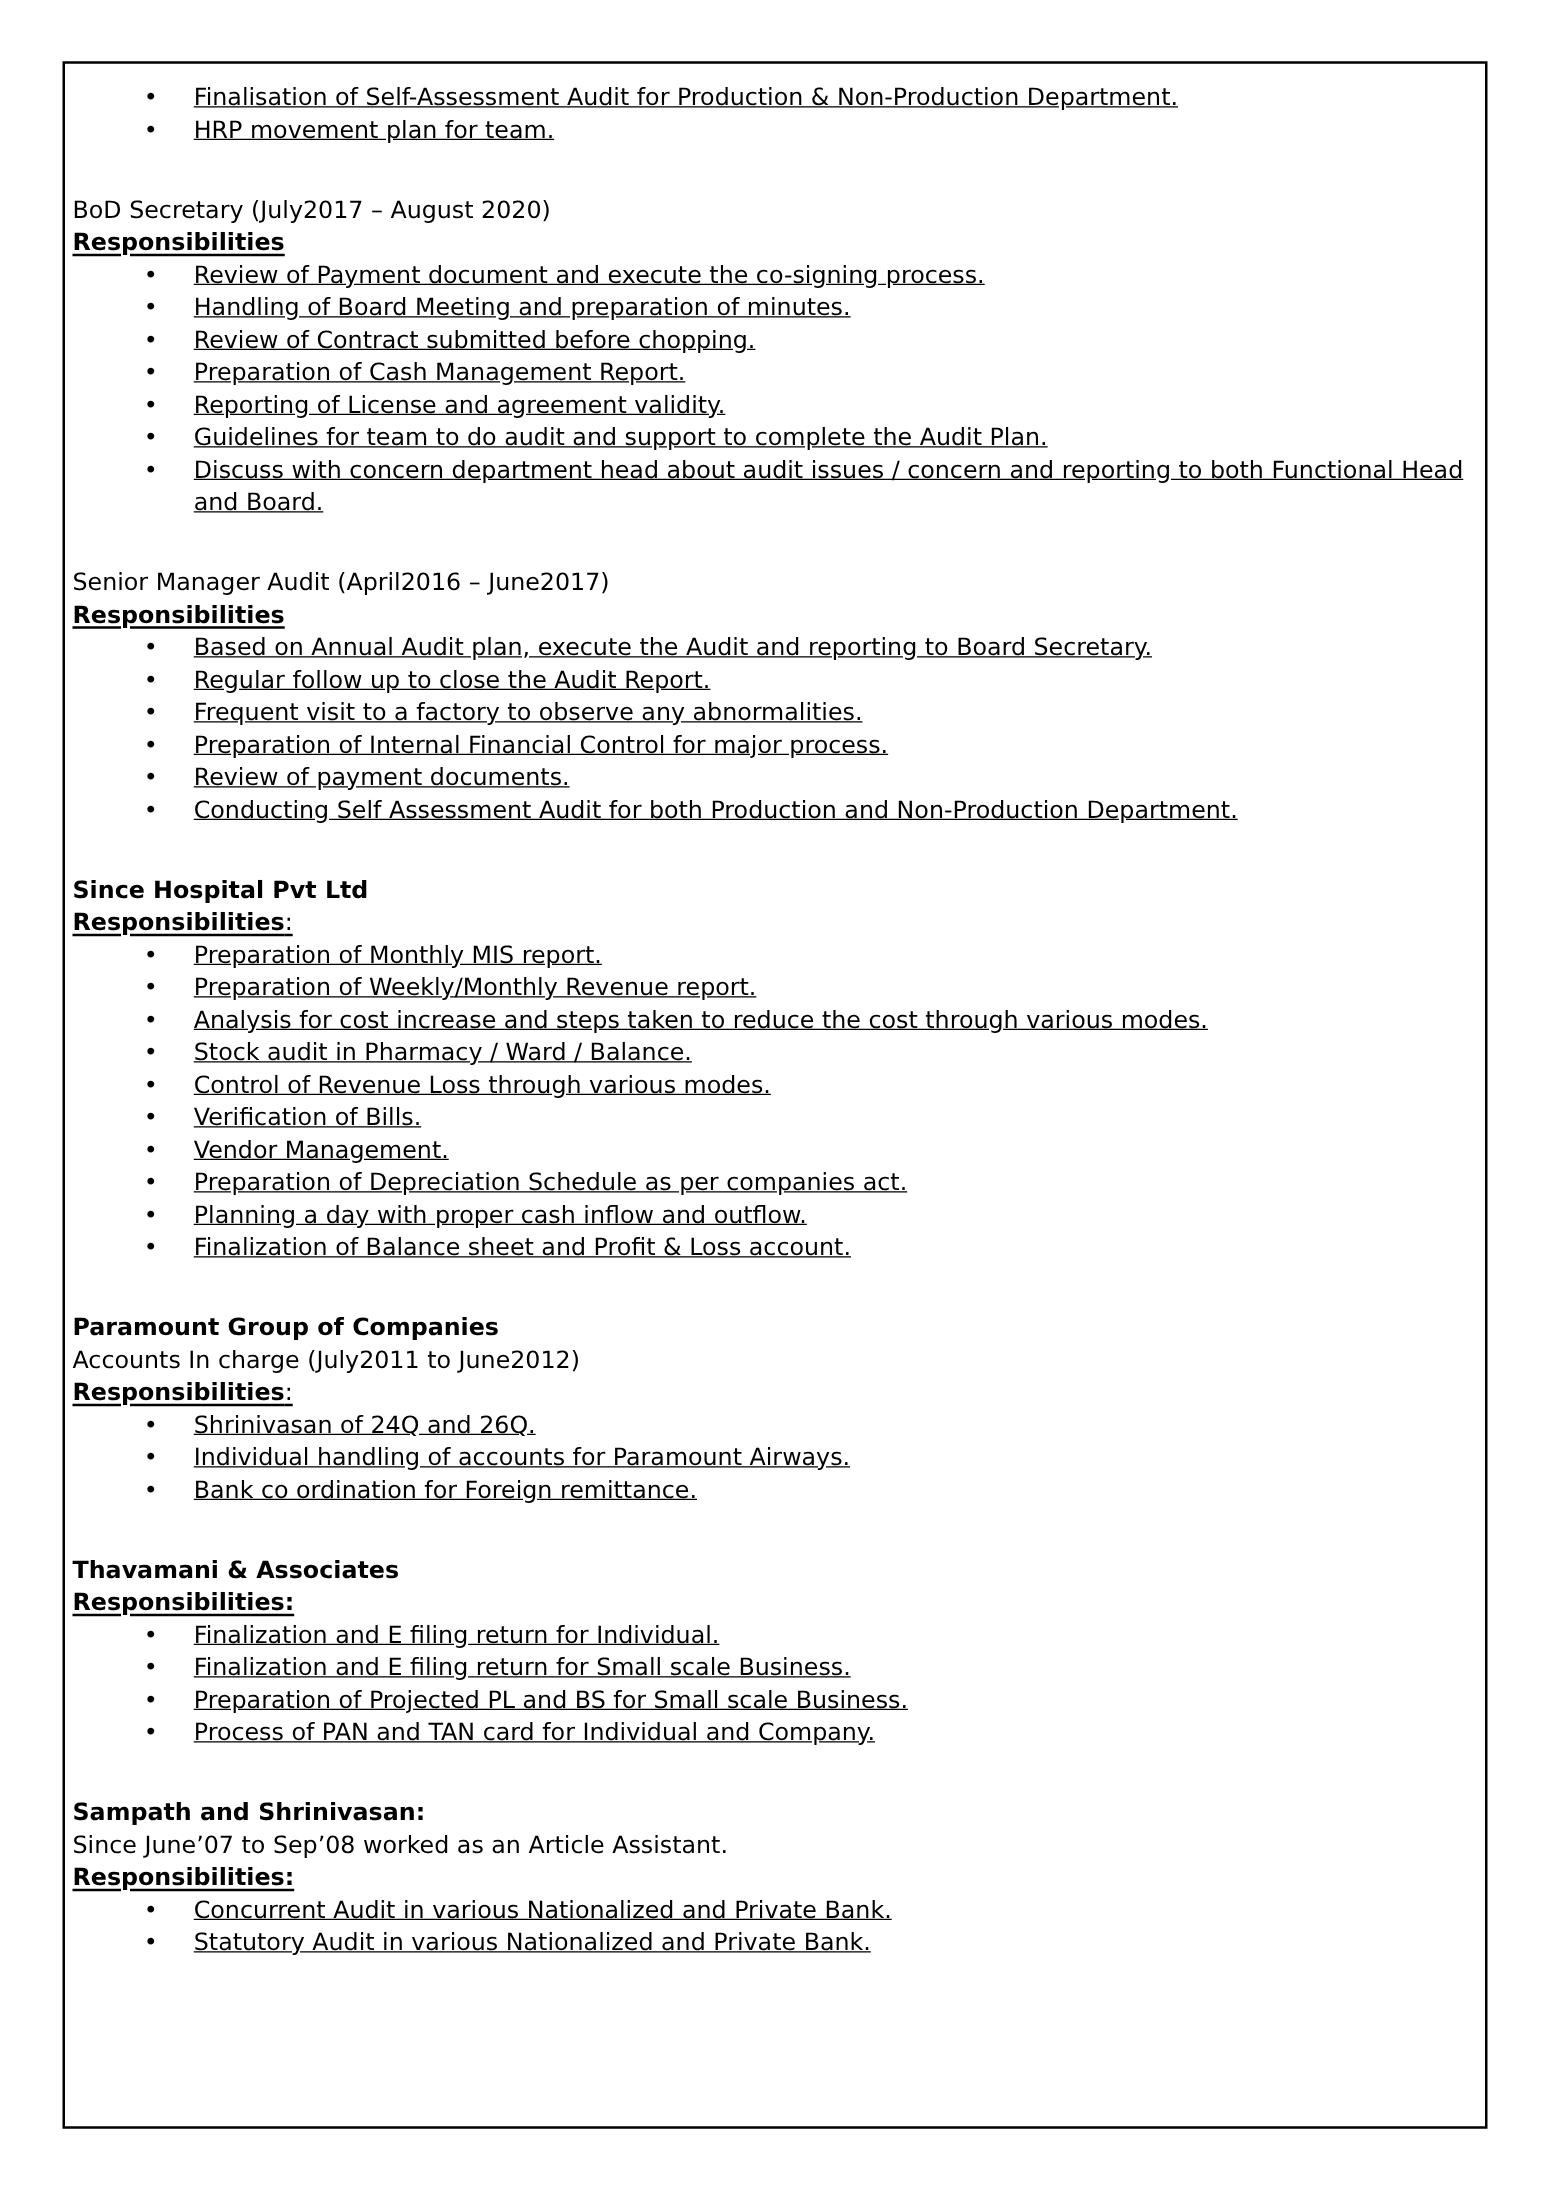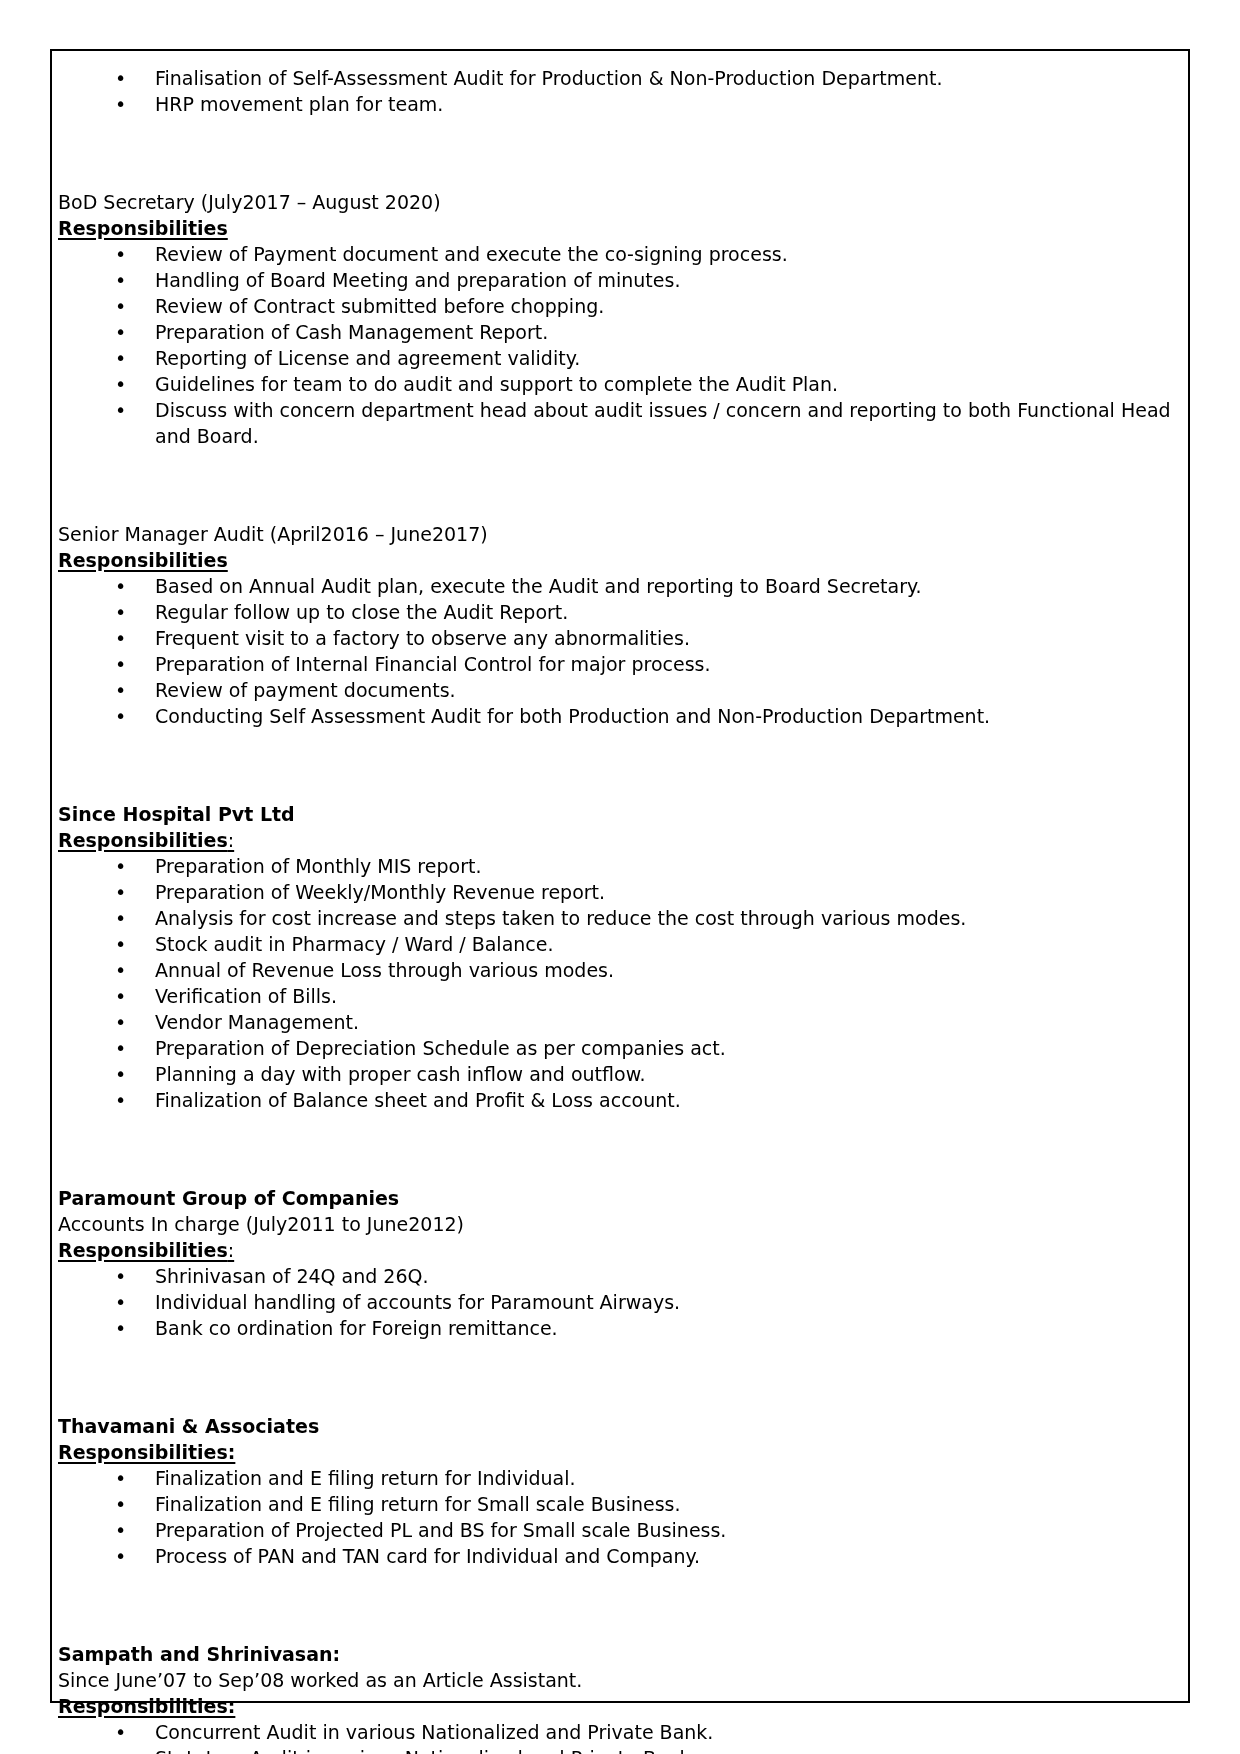--- a/index.html
+++ b/index.html
@@ -17,21 +17,21 @@
   .border-box {
     position: absolute;
     left: 50px;
     top: 49px;
     width: 1140px;
     height: 1654px;
     border: 2px solid #000000;
     box-sizing: border-box;
     padding: 14px 8px 0 6px;
   }
-  .section { margin-top: 72px; }
+  .section { margin-top: 38px; }
   .company-name { font-weight: 700; }
   .role-line { font-weight: 400; }
   .resp-heading { white-space: nowrap; }
   .resp-label {
     font-weight: 700;
     text-decoration: underline;
     text-decoration-thickness: 2px;
     text-underline-offset: 3px;
     text-align: center;
   }
@@ -41,21 +41,21 @@
     text-decoration-thickness: 2px;
     text-underline-offset: 3px;
   }
   ul.bullets { list-style: none; margin: 0; padding: 0; }
   li.bullet-item { display: flex; align-items: flex-start; }
   .bullet-marker {
     flex: 0 0 40px;
     margin-left: 57px;
     text-align: left;
   }
-  .bullet-text { flex: 1 1 auto; padding-right: 8px; }
+  .bullet-text { flex: 1 1 auto; padding-right: 8px; text-decoration: underline; }
 </style>
 </head>
 <body>
 
 <div class="page">
   <div class="border-box">
 
     <ul class="bullets">
       <li class="bullet-item">
         <span class="bullet-marker">•</span>
@@ -148,21 +148,21 @@
         <li class="bullet-item">
           <span class="bullet-marker">•</span>
           <span class="bullet-text">Analysis for cost increase and steps taken to reduce the cost through various modes.</span>
         </li>
         <li class="bullet-item">
           <span class="bullet-marker">•</span>
           <span class="bullet-text">Stock audit in Pharmacy / Ward / Balance.</span>
         </li>
         <li class="bullet-item">
           <span class="bullet-marker">•</span>
-          <span class="bullet-text">Annual of Revenue Loss through various modes.</span>
+          <span class="bullet-text">Control of Revenue Loss through various modes.</span>
         </li>
         <li class="bullet-item">
           <span class="bullet-marker">•</span>
           <span class="bullet-text">Verification of Bills.</span>
         </li>
         <li class="bullet-item">
           <span class="bullet-marker">•</span>
           <span class="bullet-text">Vendor Management.</span>
         </li>
         <li class="bullet-item">

